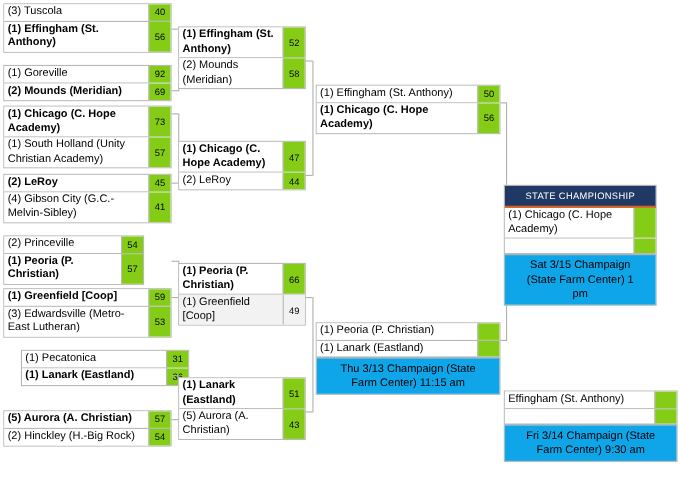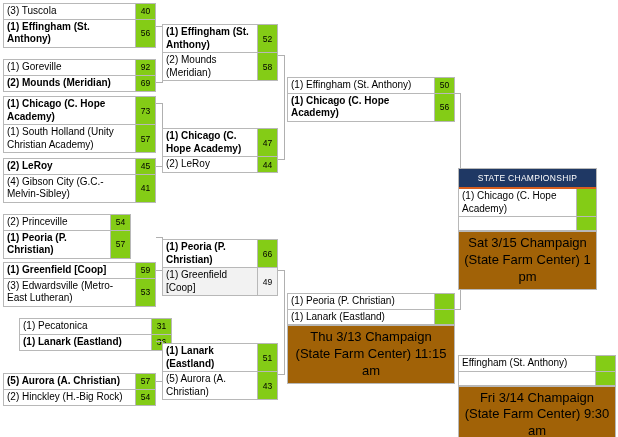--- a/index.html
+++ b/index.html
@@ -64,26 +64,26 @@
   .team-row.shade .team-name,
   .team-row.shade .team-score { background: #f2f2f2; }
   .team-row.shade { background: #f2f2f2; }
 
   
   .row-tall { min-height: 26px; }
 
   
   .game-info {
     box-sizing: border-box;
-    background: #a16207;
+    background: #0ea5e9;
     border-top: 1px solid #b8b8b8;
     text-align: center;
-    padding: 3px 4px;
+    padding: 3px 17px;
     line-height: 1.3;
-    font-size: 13px;
+    font-size: 10px;
   }
 
   
   .conn {
     position: absolute;
     background: #b0b0b0;
   }
   .conn-v { width: 1px; }
   .conn-h { height: 1px; }
 

